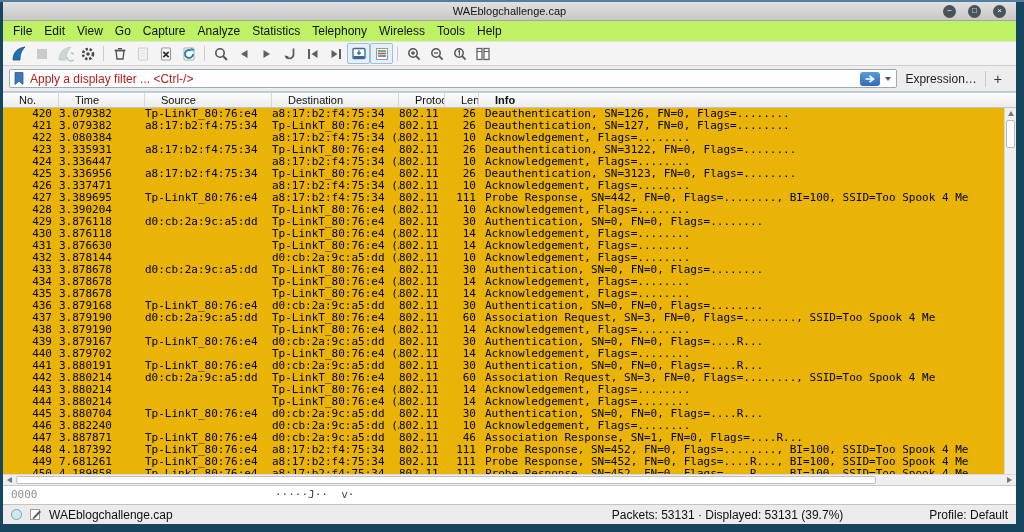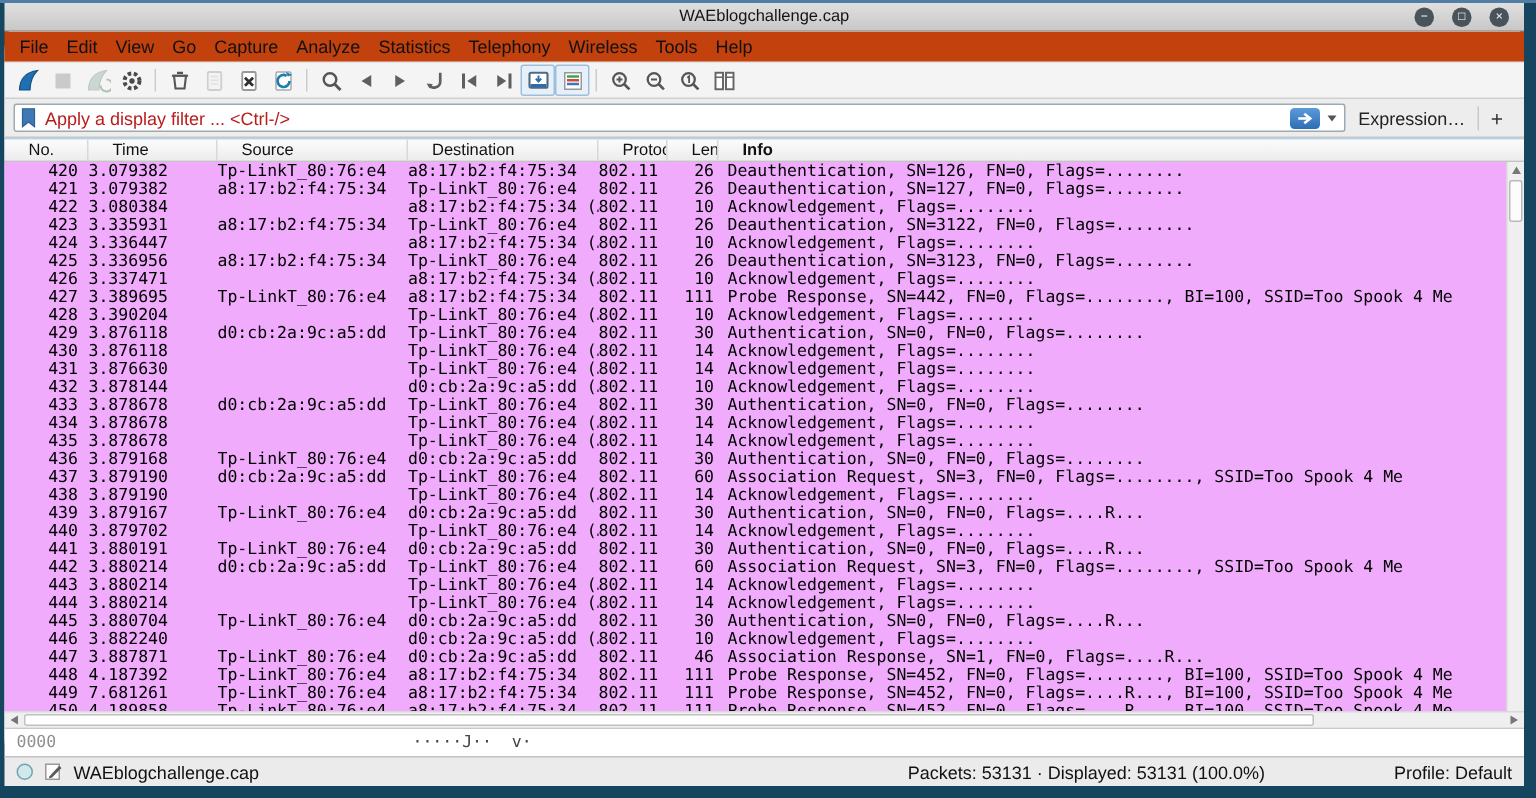--- a/index.html
+++ b/index.html
@@ -15,21 +15,21 @@
   
   .titlebar { flex:0 0 19px; background:linear-gradient(#e0e0e0,#c8c8c8);
     border-bottom:1px solid #a5a5a5; position:relative;
     display:flex; align-items:center; justify-content:center; }
   .title-text { font-size:11px; color:#141414; }
   .win-buttons { position:absolute; right:10px; top:3px; display:flex; gap:12px; }
   .win-btn { width:13px; height:13px; border-radius:50%; background:#49535b;
     color:#fff; font-size:8px; line-height:12px; text-align:center; }
 
   
-  .menubar { flex:0 0 21px; background:#c2410c; border-bottom:1px solid #e2e2e2;
+  .menubar { flex:0 0 21px; background:#bef264; border-bottom:1px solid #e2e2e2;
     display:flex; align-items:center; padding-left:4px; }
   .menu-item { font-size:12px; color:#111; padding:2px 6px; }
 
   
   .toolbar { flex:0 0 24px; background:#f4f4f4; border-bottom:1px solid #cfcfcf;
     display:flex; align-items:center; padding-left:4px; }
   .tb-btn { width:23px; height:21px; display:flex; align-items:center; justify-content:center; }
   .tb-btn svg { display:block; }
   .tb-sep { width:1px; height:15px; background:#cccccc; margin:0 4px; }
   .disabled { opacity:.4; }
@@ -51,21 +51,21 @@
 
   
   .header-row { flex:0 0 16px; display:flex; background:linear-gradient(#fcfcfc,#ececec);
     border-top:1px solid #b7d3ea; border-bottom:1px solid #c4c4c4;
     font-size:11px; color:#111; overflow:hidden; }
   .hcell { padding:1px 0 0 16px; border-right:1px solid #d8d8d8; white-space:nowrap; overflow:hidden; }
   .w-no{width:56px} .w-time{width:86px} .w-src{width:127px} .w-dst{width:127px}
   .w-proto{width:46px} .w-len{width:34px} .w-info{flex:1; border-right:none;font-weight:bold;}
 
   
-  .list-wrap { flex:1; display:flex; overflow:hidden; background:#f0abfc; }
+  .list-wrap { flex:1; display:flex; overflow:hidden; background:#eab308; }
   .rows { flex:1; overflow:hidden; }
   .prow { display:flex; height:12px; font:11px/12px "DejaVu Sans Mono",monospace;
     color:#000; white-space:pre; }
   .prow.partial { height:6px; overflow:hidden; }
   .c { overflow:hidden; flex-shrink:0; }
   .c-no{width:56px; text-align:right; padding-right:7px;}
   .c-time{width:86px;} .c-src{width:127px;} .c-dst{width:127px;}
   .c-proto{width:46px;} .c-len{width:34px; text-align:right; padding-right:3px;}
   .c-info{flex:1; padding-left:6px; flex-shrink:1;}
 
@@ -592,19 +592,19 @@
     </div>
 
     <div class="statusbar">
       <span class="expert-dot"></span>
       <svg width="13" height="13" viewBox="0 0 13 13">
           <rect x="1.5" y="1.5" width="9" height="10" fill="#fdfdfd" stroke="#9a9a9a" stroke-width="1"></rect>
           <path d="M4 9.5 L10.5 2.5 L12 4 L5.5 10.5 L3.6 10.9 Z" fill="#5a5a5a"></path>
         </svg>
       <span>WAEblogchallenge.cap</span>
       <span class="sb-right">
-        <span class="sb-packets">Packets: 53131 · Displayed: 53131 (100.0%)</span>
+        <span class="sb-packets">Packets: 53131 · Displayed: 53131 (39.7%)</span>
         <span class="sb-profile">Profile: Default</span>
       </span>
     </div>
 
   </div>
 </div>
 
 </body></html>

